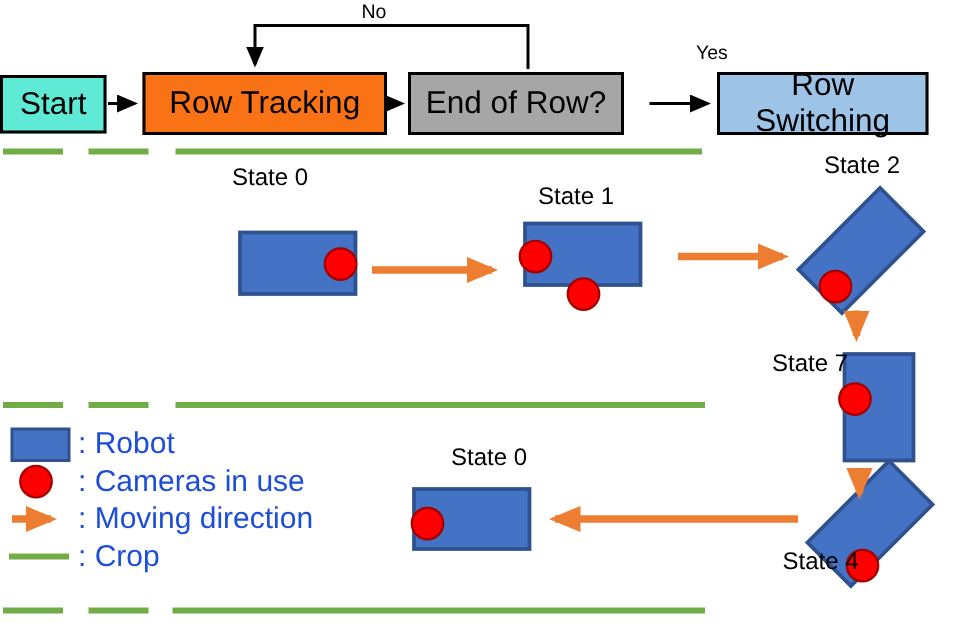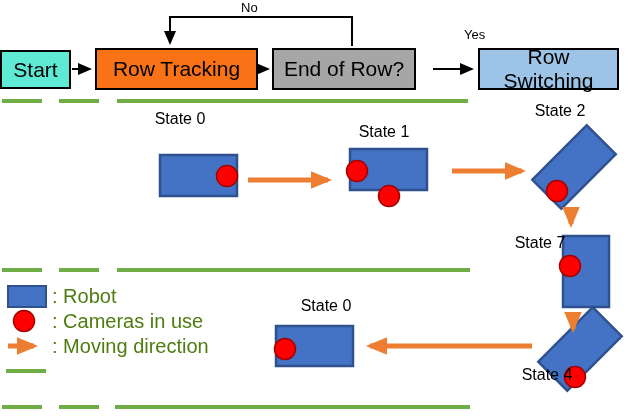--- a/index.html
+++ b/index.html
@@ -9,21 +9,21 @@
   .fc-box {
     position:absolute; display:flex; align-items:center; justify-content:center;
     border:2px solid #000; color:#000; font-size:21px; text-align:center;
   }
   .box-start     { left:0px;   top:50px; width:71px;  height:39px; background:#5eead4; }
   .box-tracking  { left:95px;  top:48px; width:163px; height:42px; background:#f97316; }
   .box-endrow    { left:272px; top:48px; width:144px; height:42px; background:#a6a6a6; }
   .box-switching { left:478px; top:48px; width:141px; height:42px; background:#9dc3e6; }
   .lbl { position:absolute; color:#000; font-size:16px; text-align:center; white-space:nowrap; }
   .small-lbl { position:absolute; color:#000; font-size:13px; white-space:nowrap; }
-  .legend-lbl { position:absolute; color:#4d7c0f; font-size:20px; white-space:nowrap; }
+  .legend-lbl { position:absolute; color:#1d4ed8; font-size:20px; white-space:nowrap; }
 </style>
 </head>
 <body>
 
 <div id="canvas">
 
   <svg id="gfx" viewBox="0 0 640 416">
     <defs>
       <marker id="mBlack" markerWidth="9" markerHeight="8" refX="6" refY="3" orient="auto" markerUnits="strokeWidth">
         <path d="M0,0 L7,3 L0,6 Z" fill="#000000"></path>
@@ -83,22 +83,23 @@
   <div class="fc-box box-start">Start</div>
   <div class="fc-box box-tracking">Row Tracking</div>
   <div class="fc-box box-endrow">End of Row?</div>
   <div class="fc-box box-switching">Row Switching</div>
 
   <div class="small-lbl" style="left:241px; top:0px;">No</div>
   <div class="small-lbl" style="left:464px; top:27px;">Yes</div>
 
   <div class="lbl" style="left:140px; top:110px; width:80px;">State 0</div>
   <div class="lbl" style="left:344px; top:99px; width:80px;margin-top:24px;">State 1</div>
-  <div class="lbl" style="left:520px; top:102px; width:80px;">State 2</div>
+  <div class="lbl" style="left:520px; top:102px; width:80px;text-align:right;">State 2</div>
   <div class="lbl" style="left:500px; top:234px; width:80px;">State 7</div>
   <div class="lbl" style="left:471px; top:366px; width:80px;margin-left:36px;">State 4</div>
   <div class="lbl" style="left:286px; top:297px; width:80px;">State 0</div>
 
   <div class="legend-lbl" style="left:52px; top:285px;">: Robot</div>
   <div class="legend-lbl" style="left:52px; top:310px;">: Cameras in use</div>
   <div class="legend-lbl" style="left:52px; top:335px;">: Moving direction</div>
+  <div class="legend-lbl" style="left:52px; top:360px;">: Crop</div>
 
 </div>
 
 </body></html>

